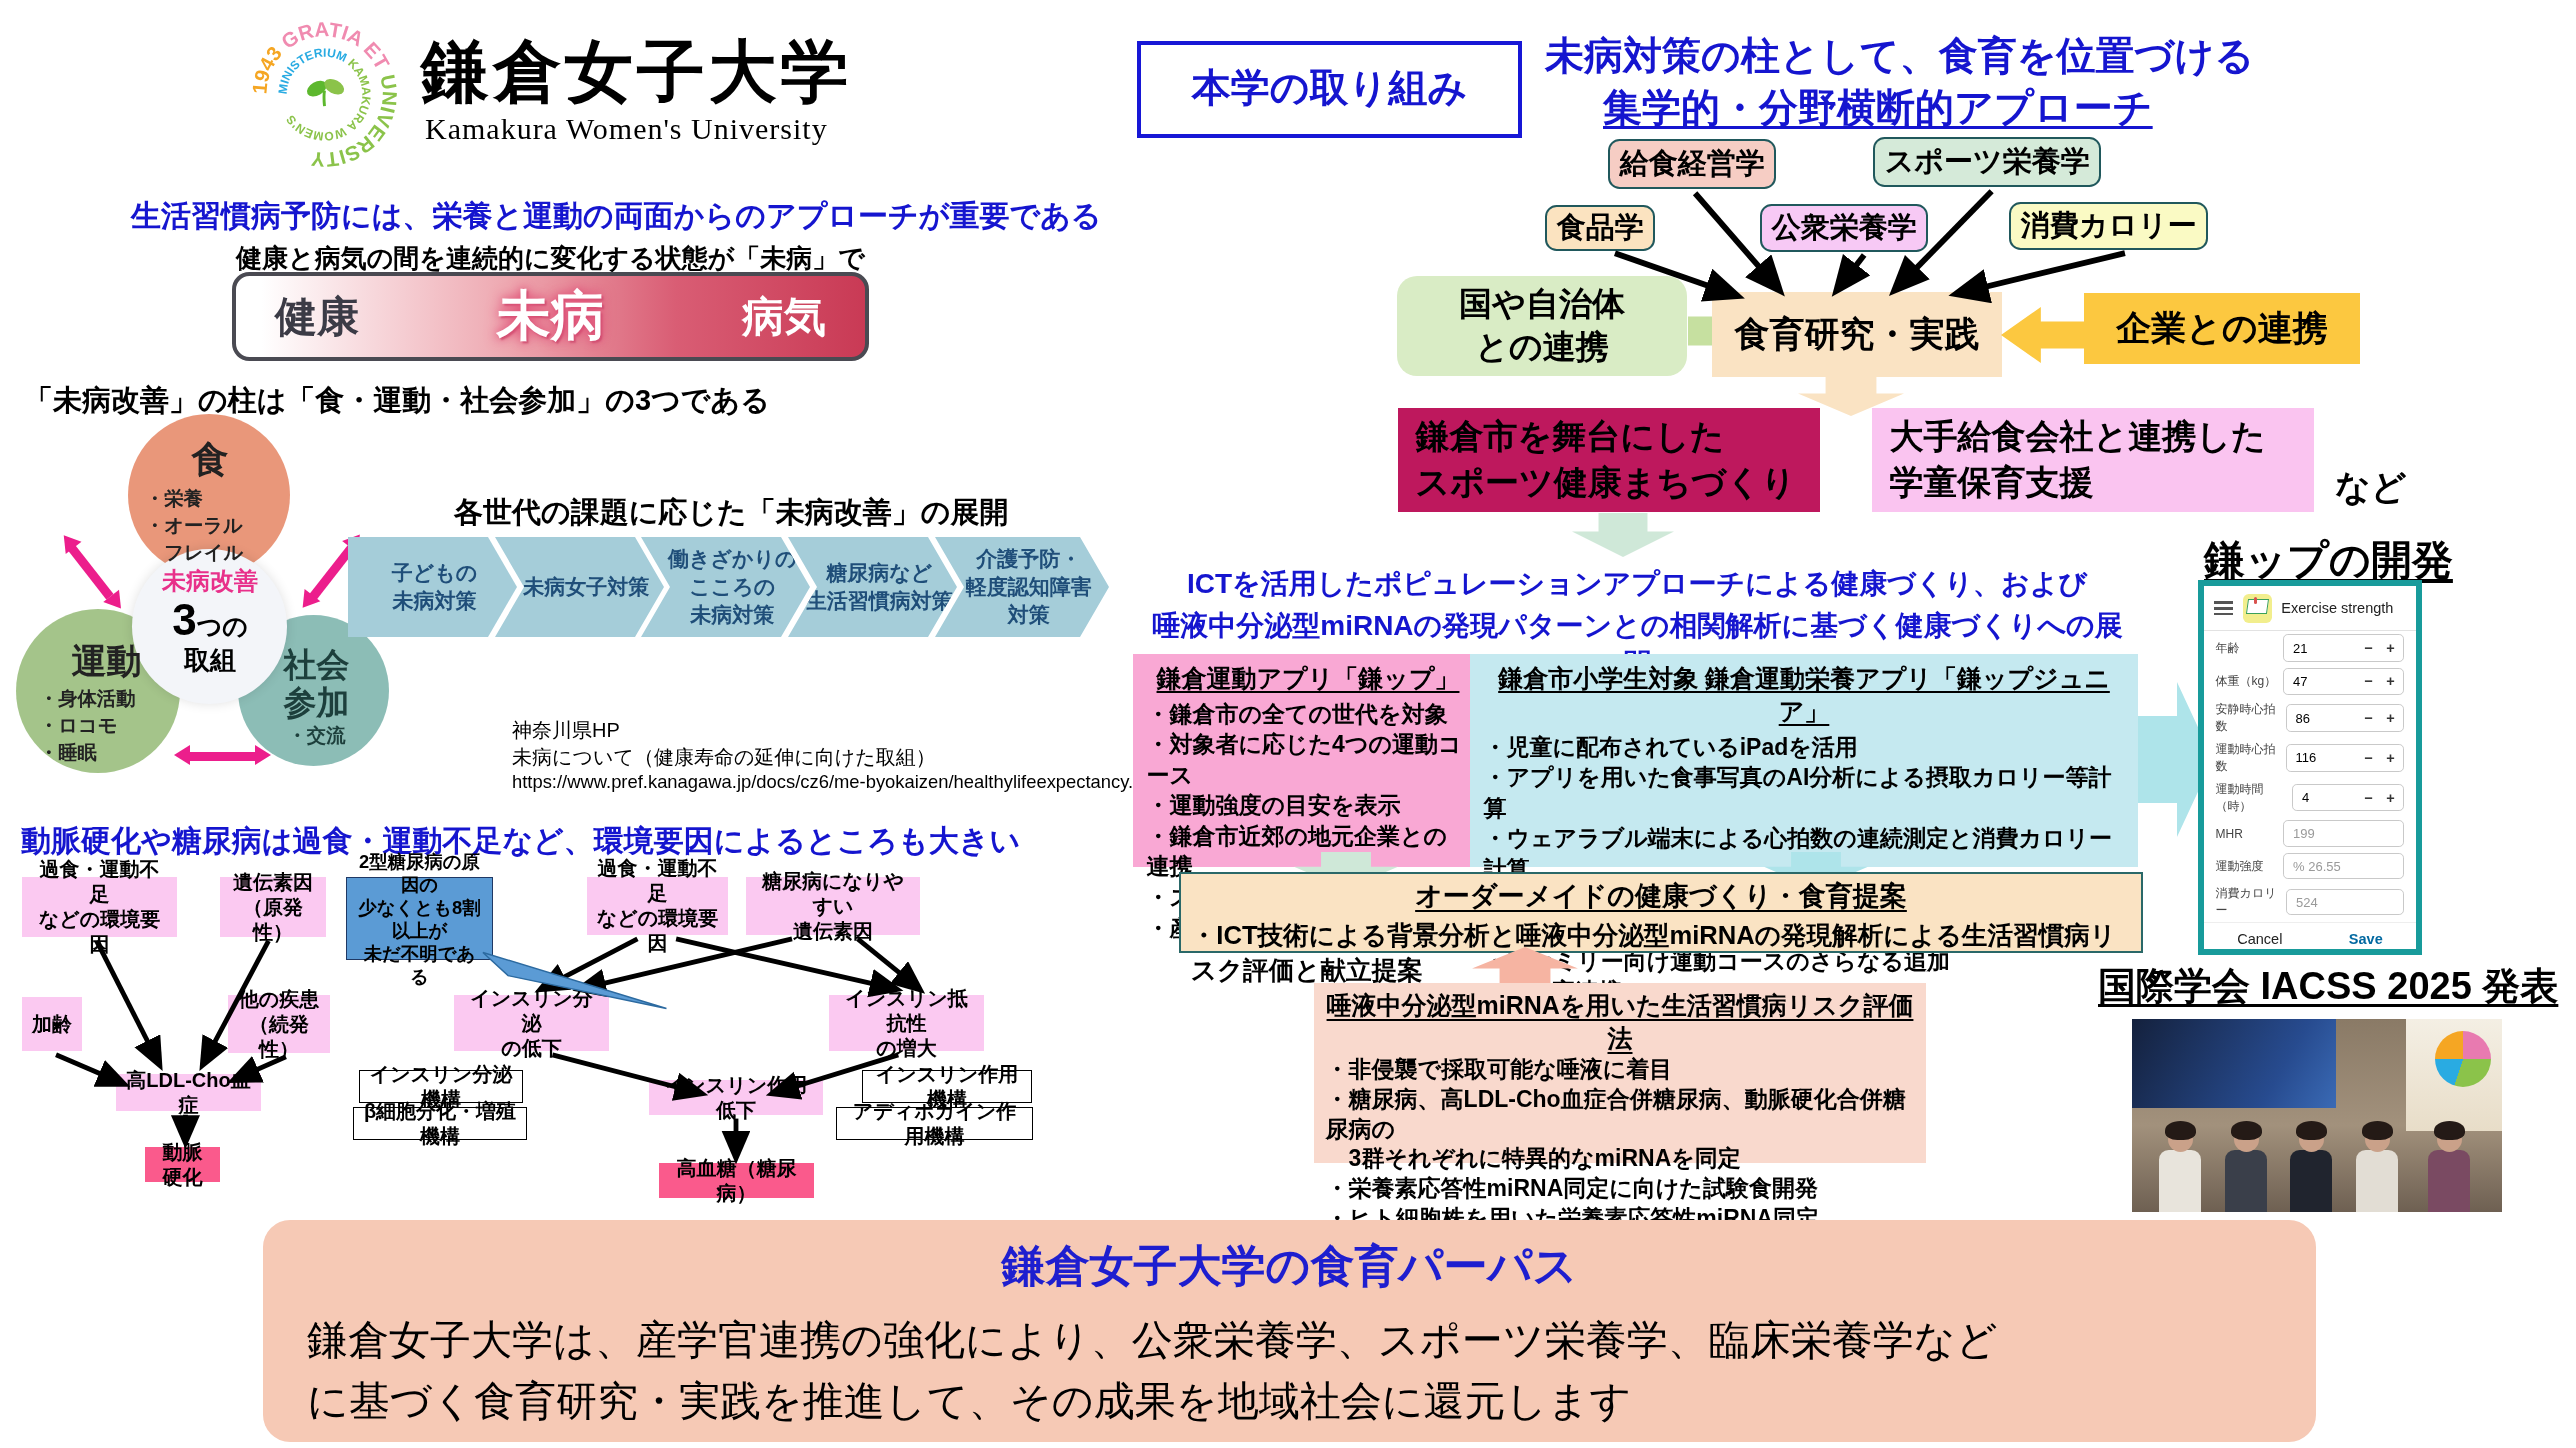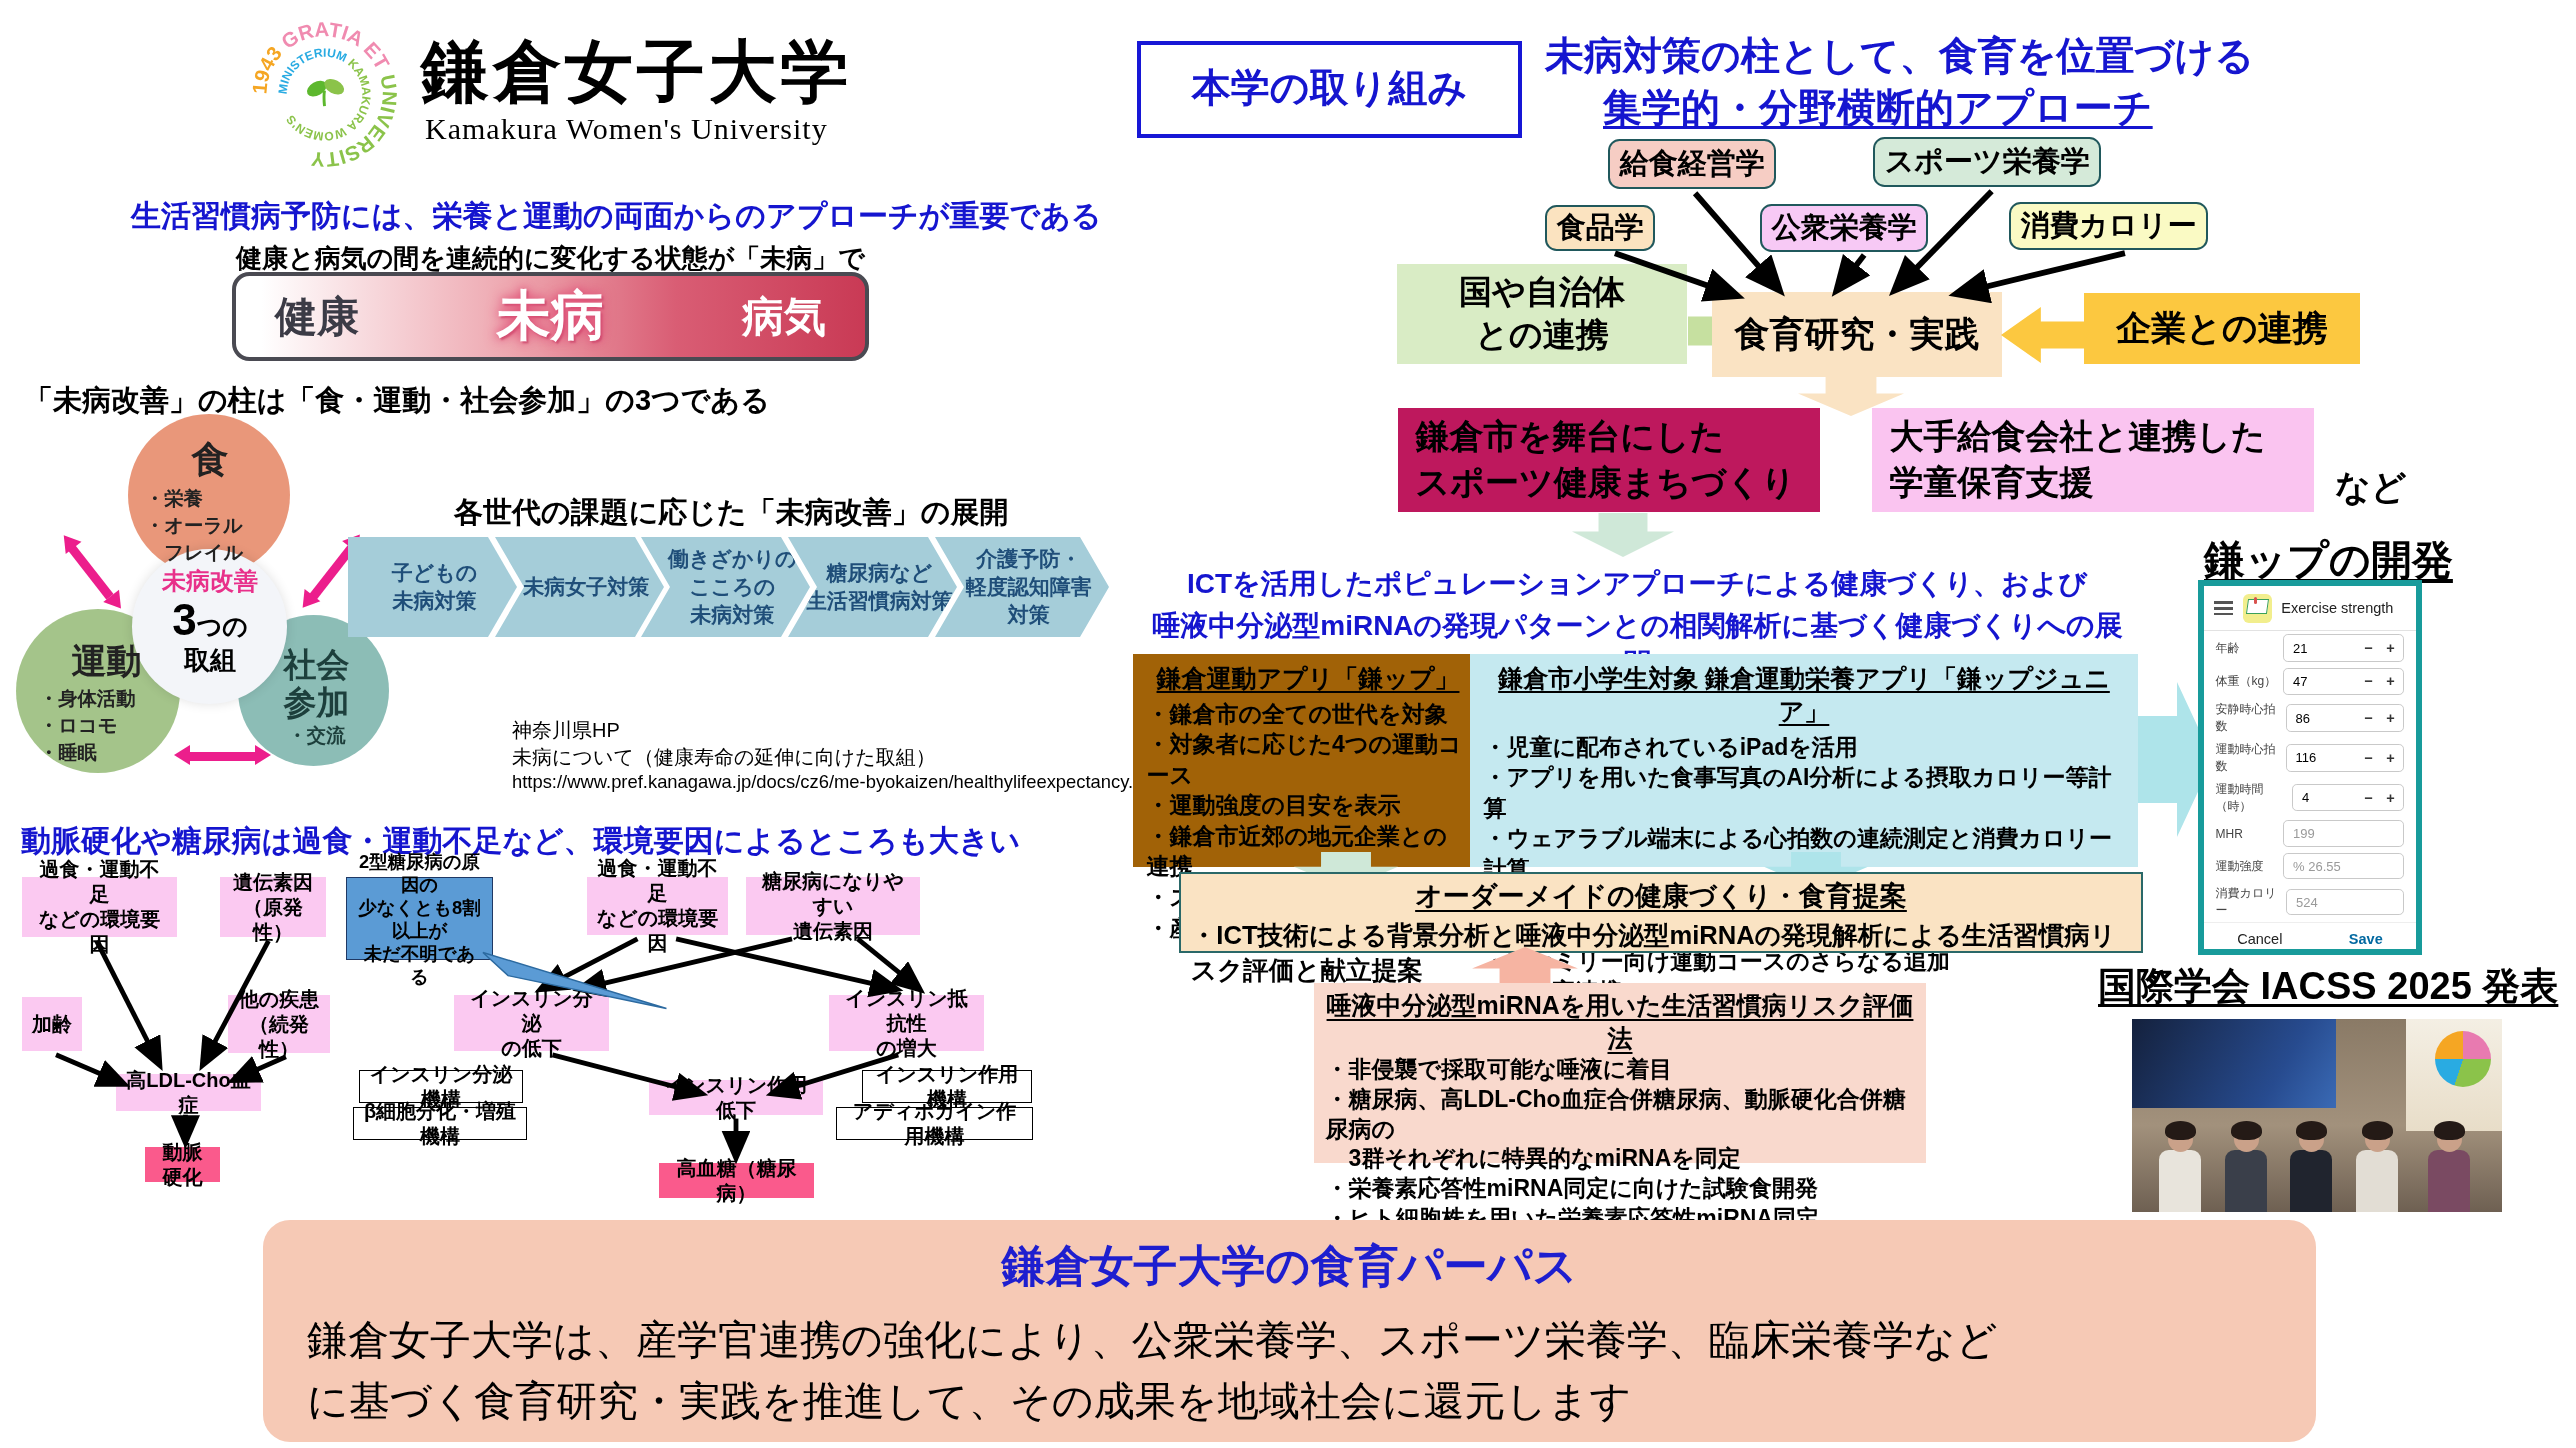--- a/index.html
+++ b/index.html
@@ -217,39 +217,39 @@
   <div class="abs ctr b blue" style="left:1137px;top:41px;width:377px;height:89px;border:4.8px solid #1717d6;font-size:39px;line-height:85px;">本学の取り組み</div>
   <div class="abs b blue" style="left:1545px;top:29px;font-size:39px;">未病対策の柱として、食育を位置づける</div>
   <div class="abs b blue u" style="left:1603px;top:81px;font-size:39px;">集学的・分野横断的アプローチ</div>
 
   <div class="subj" style="left:1608px;top:139px;height:50px;background:#f6cdc4;">給食経営学</div>
   <div class="subj" style="left:1873px;top:137px;height:50px;background:#d5ead9;">スポーツ栄養学</div>
   <div class="subj" style="left:1545px;top:205px;height:46px;background:#fbe3c0;">食品学</div>
   <div class="subj" style="left:1760px;top:204px;height:48px;background:#f7c9f5;">公衆栄養学</div>
   <div class="subj" style="left:2009px;top:202px;height:48px;background:#fafac4;">消費カロリー</div>
 
-  <div class="big-box pre ctr" style="left:1397px;top:264px;width:290px;height:100px;background:#d9ecc5;font-size:33px;line-height:1.3;">国や自治体
+  <div class="big-box pre ctr" style="left:1397px;top:276px;width:290px;height:100px;background:#d9ecc5;font-size:33px;line-height:1.3;border-radius:20px;">国や自治体
 との連携</div>
   <div class="blockarrow" style="left:1688px;top:301px;width:60px;height:60px;background:#c6e0a0;clip-path:polygon(0 26%,52% 26%,52% 0,100% 50%,52% 100%,52% 74%,0 74%);"></div>
   <div class="big-box" style="left:1712px;top:292px;width:290px;height:85px;background:#fae3c3;font-size:35px;">食育研究・実践</div>
   <div class="blockarrow" style="left:2001px;top:307px;width:83px;height:56px;background:#fcc840;clip-path:polygon(100% 26%,48% 26%,48% 0,0 50%,48% 100%,48% 74%,100% 74%);"></div>
   <div class="big-box" style="left:2084px;top:293px;width:276px;height:71px;background:#fcc840;font-size:35px;">企業との連携</div>
   <div class="blockarrow" style="left:1798px;top:377px;width:106px;height:39px;background:#fae3c3;clip-path:polygon(26% 0,74% 0,74% 42%,100% 42%,50% 100%,0 42%,26% 42%);"></div>
 
   <div class="big-box pre" style="left:1398px;top:408px;width:422px;height:104px;background:#be185d;font-size:34px;line-height:1.35;justify-content:flex-start;padding-left:17.4px;">鎌倉市を舞台にした
 スポーツ健康まちづくり</div>
   <div class="big-box pre" style="left:1872px;top:408px;width:442px;height:104px;background:#fac4f0;font-size:34px;line-height:1.35;justify-content:flex-start;padding-left:17.4px;">大手給食会社と連携した
 学童保育支援</div>
   <div class="abs b" style="left:2335px;top:464px;font-size:35px;">など</div>
   <div class="blockarrow" style="left:1572px;top:513px;width:102px;height:44px;background:#cfe8d8;clip-path:polygon(26% 0,74% 0,74% 42%,100% 42%,50% 100%,0 42%,26% 42%);"></div>
 
   <div class="abs b blue ctr" style="left:1149px;top:565px;width:976px;font-size:28px;">ICTを活用したポピュレーションアプローチによる健康づくり、および</div>
   <div class="abs b blue ctr" style="left:1140px;top:607px;width:995px;font-size:28px;">唾液中分泌型miRNAの発現パターンとの相関解析に基づく健康づくりへの展開</div>
 
-  <div class="appbox" style="left:1133px;top:654px;width:350px;height:213px;background:#a16207;">
+  <div class="appbox" style="left:1133px;top:654px;width:350px;height:213px;background:#f9a8d4;">
     <div class="ttl">鎌倉運動アプリ「鎌ップ」</div>
     <div class="bl">・鎌倉市の全ての世代を対象</div>
     <div class="bl">・対象者に応じた4つの運動コース</div>
     <div class="bl">・運動強度の目安を表示</div>
     <div class="bl">・鎌倉市近郊の地元企業との連携</div>
     <div class="bl">・スポーツ弁当の試作</div>
     <div class="bl">・産学官連携</div>
   </div>
   <div class="appbox" style="left:1470px;top:654px;width:668px;height:213px;background:#c5e9f0;">
     <div class="ttl">鎌倉市小学生対象 鎌倉運動栄養アプリ「鎌ップジュニア」</div>

